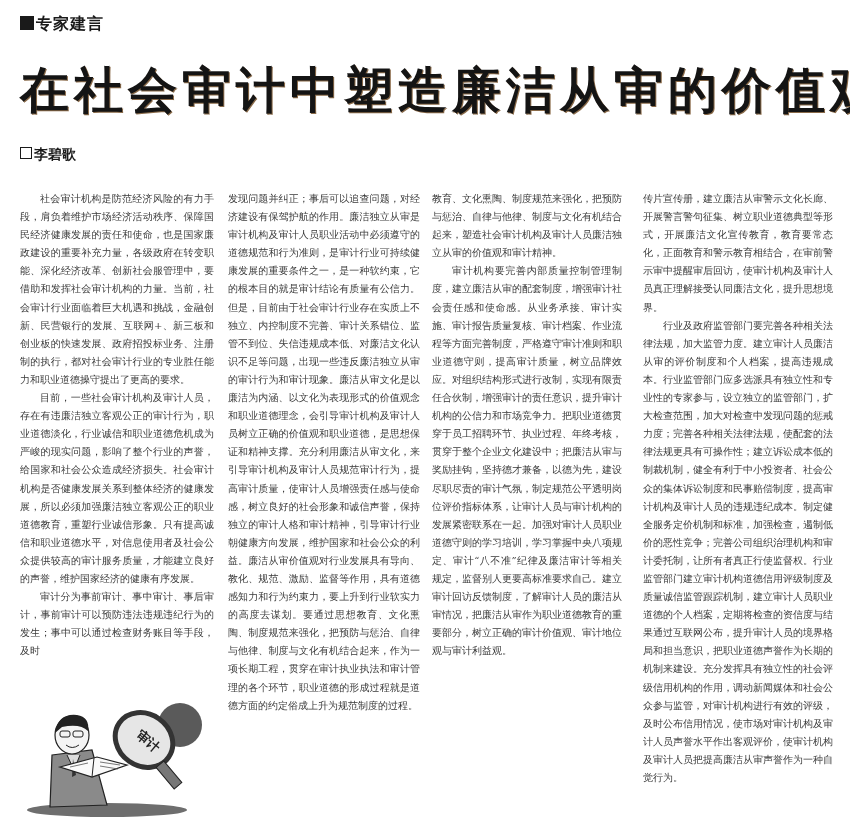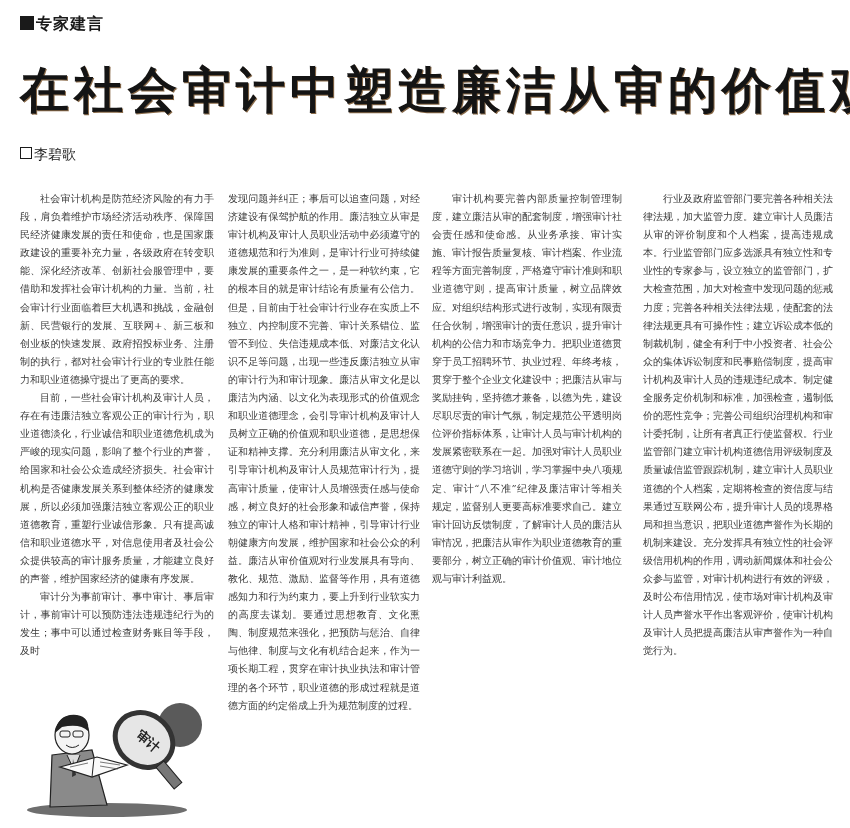--- a/index.html
+++ b/index.html
@@ -20,21 +20,21 @@
     .headline {
       position: absolute; left: 20px; top: 60px; width: 820px;
       font-family: "DejaVu Serif", "Liberation Serif", serif;
       font-size: 49px; font-weight: bold; color: #141414;
       letter-spacing: 5px; white-space: nowrap; line-height: 60px;
       text-shadow: 1px 1px 0 #8a6b4a;
     }
     .byline {
       position: absolute; left: 20px; top: 146px;
       font-family: "DejaVu Sans", "Liberation Sans", sans-serif;
-      font-size: 14px; font-weight: normal; color: #1a1a1a;
+      font-size: 14px; font-weight: bold; color: #1a1a1a;
     }
     .byline .box {
       display: inline-block; width: 10px; height: 10px; border: 1.2px solid #1a1a1a;
       margin-right: 2px; vertical-align: 0px;
     }
     .col {
       position: absolute; top: 190px;
       font-size: 10px; line-height: 18.1px; color: #3a3a3a;
       text-align: justify; text-justify: inter-character;
     }
@@ -93,20 +93,22 @@
     <rect x="142" y="66" width="10" height="28" fill="#777" stroke="#222" stroke-width="1" transform="rotate(-40 147 80)"></rect>
   </svg>
 </div>
 
 <div class="col" id="col2">
   <p class="cont">发现问题并纠正；事后可以追查问题，对经济建设有保驾护航的作用。廉洁独立从审是审计机构及审计人员职业活动中必须遵守的道德规范和行为准则，是审计行业可持续健康发展的重要条件之一，是一种软约束，它的根本目的就是审计结论有质量有公信力。但是，目前由于社会审计行业存在实质上不独立、内控制度不完善、审计关系错位、监管不到位、失信违规成本低、对廉洁文化认识不足等问题，出现一些违反廉洁独立从审的审计行为和审计现象。廉洁从审文化是以廉洁为内涵、以文化为表现形式的价值观念和职业道德理念，会引导审计机构及审计人员树立正确的价值观和职业道德，是思想保证和精神支撑。充分利用廉洁从审文化，来引导审计机构及审计人员规范审计行为，提高审计质量，使审计人员增强责任感与使命感，树立良好的社会形象和诚信声誉，保持独立的审计人格和审计精神，引导审计行业朝健康方向发展，维护国家和社会公众的利益。廉洁从审价值观对行业发展具有导向、教化、规范、激励、监督等作用，具有道德感知力和行为约束力，要上升到行业软实力的高度去谋划。要通过思想教育、文化熏陶、制度规范来强化，把预防与惩治、自律与他律、制度与文化有机结合起来，作为一项长期工程，贯穿在审计执业执法和审计管理的各个环节，职业道德的形成过程就是道德方面的约定俗成上升为规范制度的过程。</p>
 
 </div>
 
 <div class="col" id="col3">
+  <p class="cont">教育、文化熏陶、制度规范来强化，把预防与惩治、自律与他律、制度与文化有机结合起来，塑造社会审计机构及审计人员廉洁独立从审的价值观和审计精神。</p>
   <p>审计机构要完善内部质量控制管理制度，建立廉洁从审的配套制度，增强审计社会责任感和使命感。从业务承接、审计实施、审计报告质量复核、审计档案、作业流程等方面完善制度，严格遵守审计准则和职业道德守则，提高审计质量，树立品牌效应。对组织结构形式进行改制，实现有限责任合伙制，增强审计的责任意识，提升审计机构的公信力和市场竞争力。把职业道德贯穿于员工招聘环节、执业过程、年终考核，贯穿于整个企业文化建设中；把廉洁从审与奖励挂钩，坚持德才兼备，以德为先，建设尽职尽责的审计气氛，制定规范公平透明岗位评价指标体系，让审计人员与审计机构的发展紧密联系在一起。加强对审计人员职业道德守则的学习培训，学习掌握中央八项规定、审计“八不准”纪律及廉洁审计等相关规定，监督别人更要高标准要求自己。建立审计回访反馈制度，了解审计人员的廉洁从审情况，把廉洁从审作为职业道德教育的重要部分，树立正确的审计价值观、审计地位观与审计利益观。</p>
 
 </div>
 
 <div class="col" id="col4">
+  <p class="cont">传片宣传册，建立廉洁从审警示文化长廊、开展警言警句征集、树立职业道德典型等形式，开展廉洁文化宣传教育，教育要常态化，正面教育和警示教育相结合，在审前警示审中提醒审后回访，使审计机构及审计人员真正理解接受认同廉洁文化，提升思想境界。</p>
   <p>行业及政府监管部门要完善各种相关法律法规，加大监管力度。建立审计人员廉洁从审的评价制度和个人档案，提高违规成本。行业监管部门应多选派具有独立性和专业性的专家参与，设立独立的监管部门，扩大检查范围，加大对检查中发现问题的惩戒力度；完善各种相关法律法规，使配套的法律法规更具有可操作性；建立诉讼成本低的制裁机制，健全有利于中小投资者、社会公众的集体诉讼制度和民事赔偿制度，提高审计机构及审计人员的违规违纪成本。制定健全服务定价机制和标准，加强检查，遏制低价的恶性竞争；完善公司组织治理机构和审计委托制，让所有者真正行使监督权。行业监管部门建立审计机构道德信用评级制度及质量诚信监管跟踪机制，建立审计人员职业道德的个人档案，定期将检查的资信度与结果通过互联网公布，提升审计人员的境界格局和担当意识，把职业道德声誉作为长期的机制来建设。充分发挥具有独立性的社会评级信用机构的作用，调动新闻媒体和社会公众参与监管，对审计机构进行有效的评级，及时公布信用情况，使市场对审计机构及审计人员声誉水平作出客观评价，使审计机构及审计人员把提高廉洁从审声誉作为一种自觉行为。</p>
 
 </div>
 
 </body></html>

